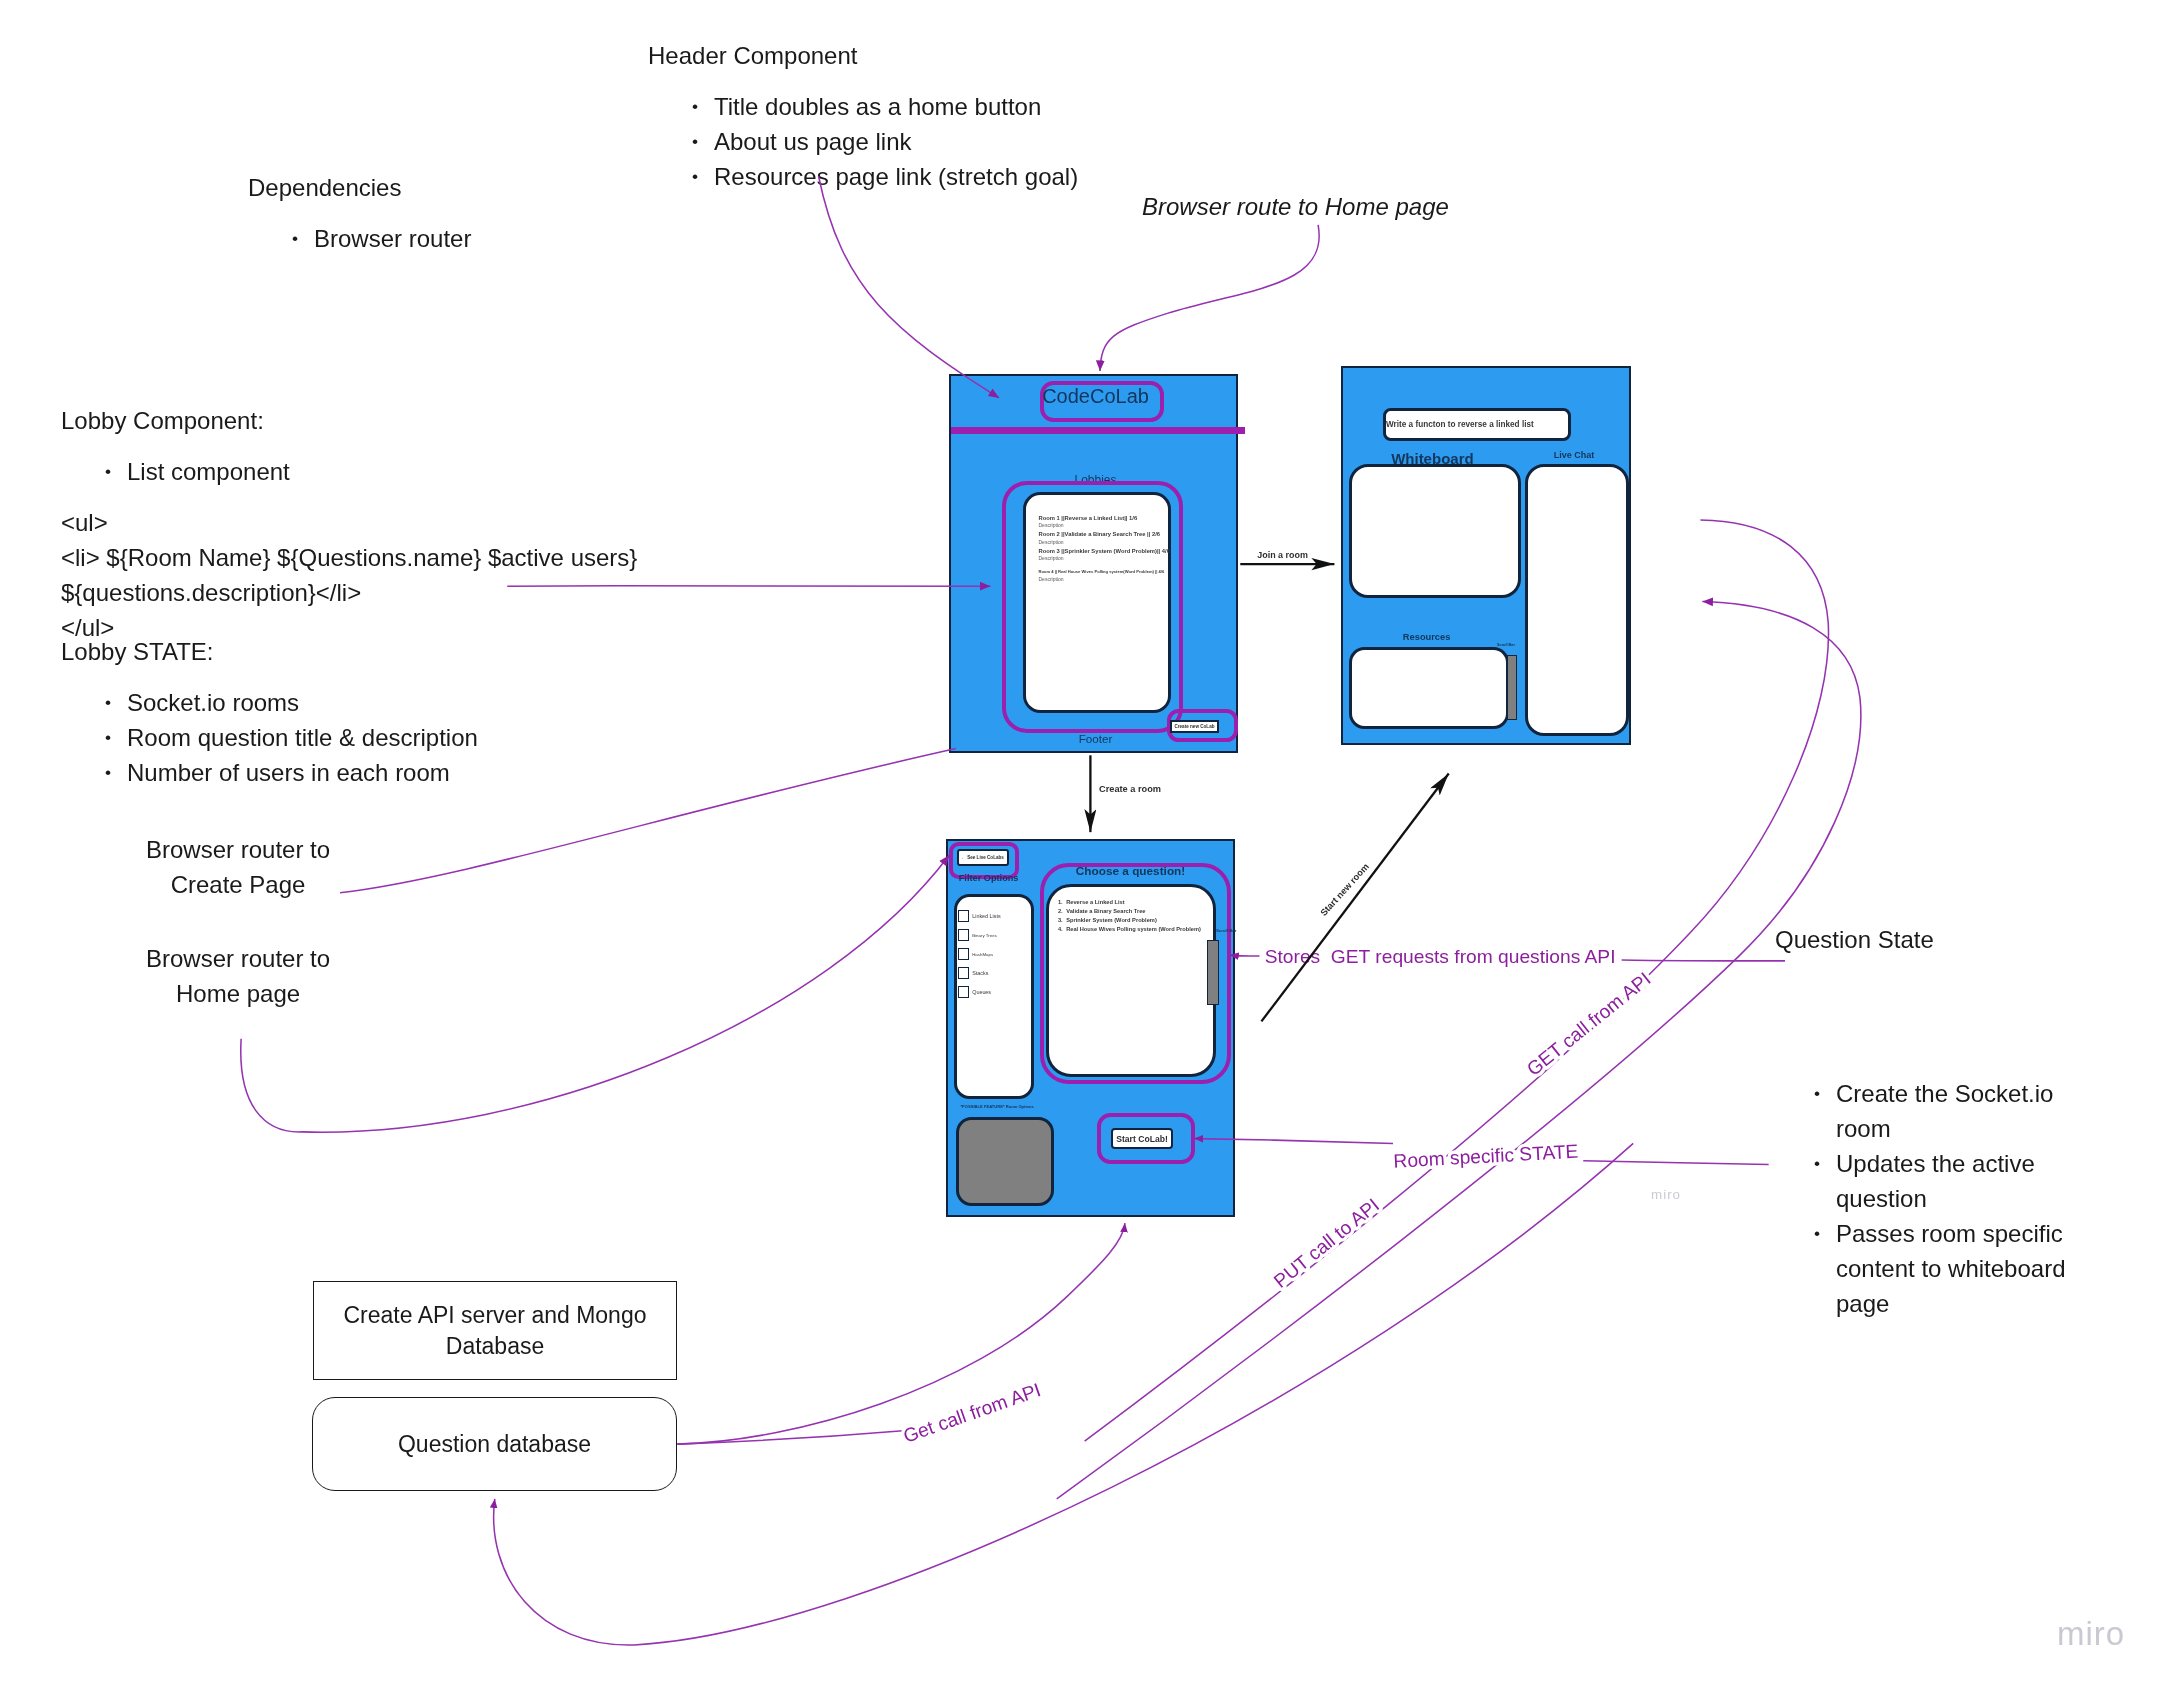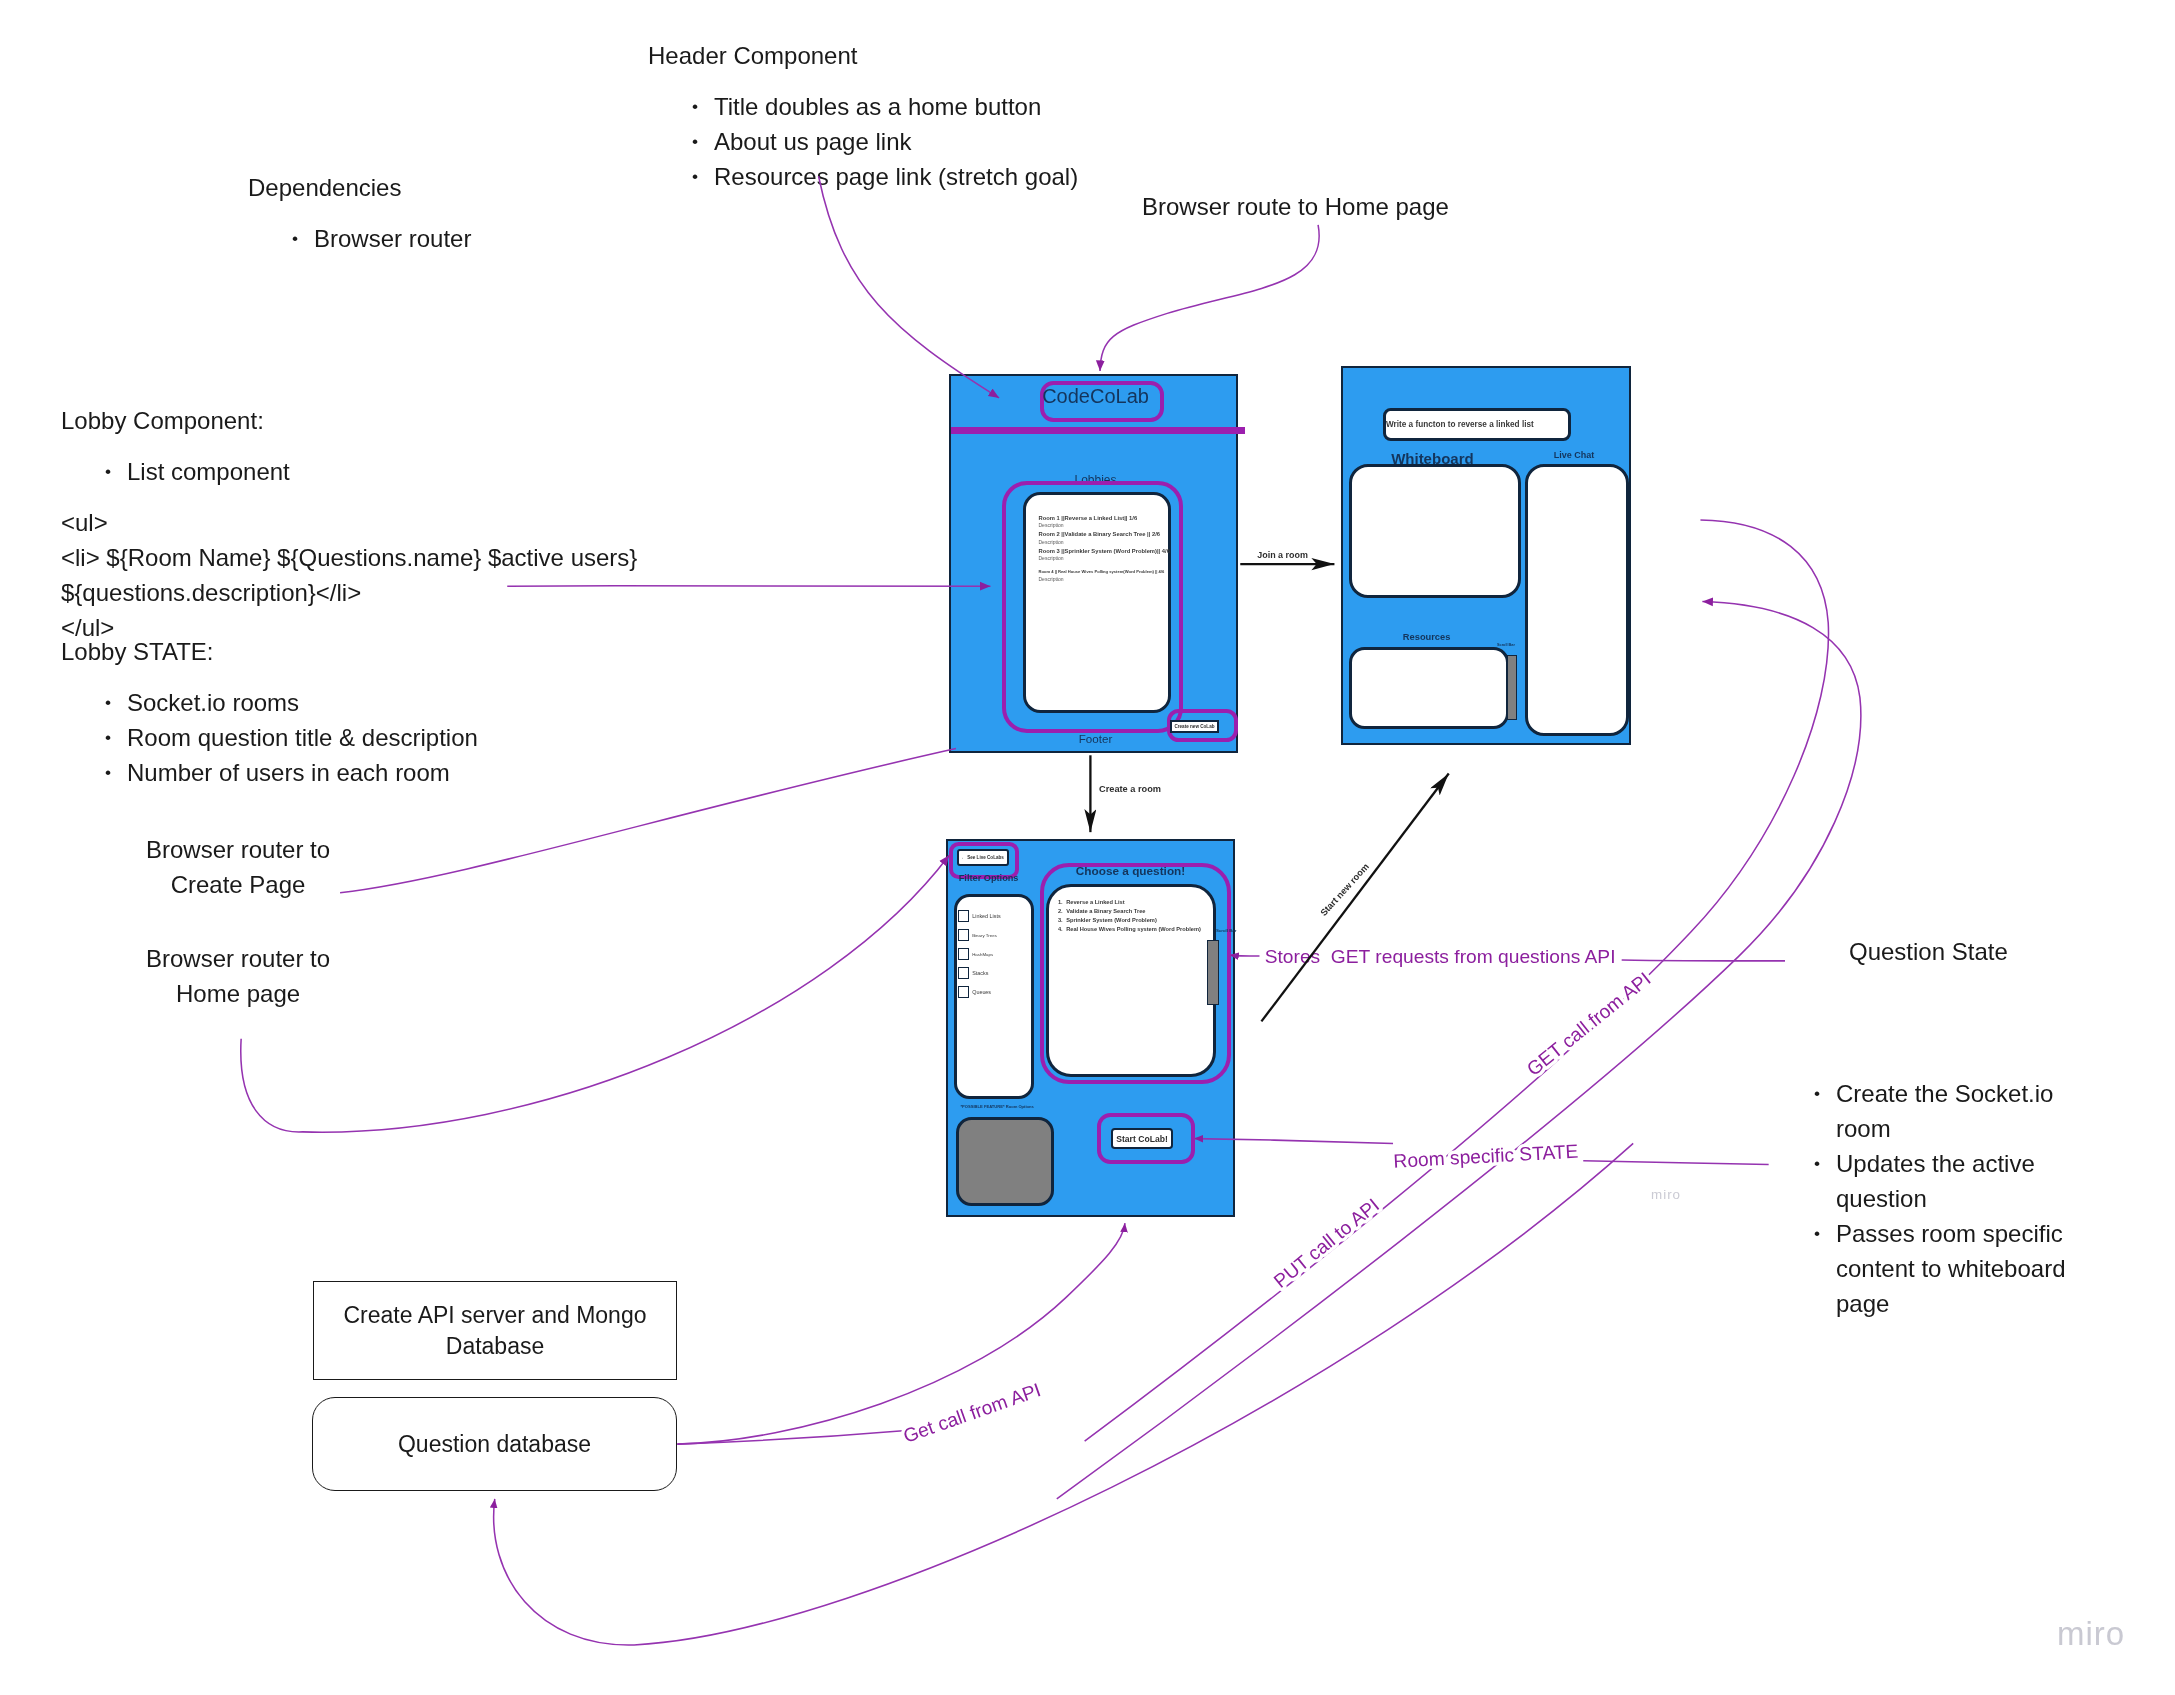--- a/index.html
+++ b/index.html
@@ -107,21 +107,21 @@
     </ul>
   </div>
 
   <div class="note" style="left:248px;top:170px;">
     <span class="hd">Dependencies</span>
     <ul>
       <li>Browser router</li>
     </ul>
   </div>
 
-  <div class="note" style="left:1142px;top:189px;">
+  <div class="note" style="left:1142px;top:189px;font-style:italic;">
     <span class="hd">Browser route to Home page</span>
   </div>
 
   <div class="note" style="left:61px;top:403px;">
     <span class="hd">Lobby Component:</span>
     <ul>
       <li>List component</li>
     </ul>
     <span class="hd">&lt;ul&gt;</span>
     <span class="hd">   &lt;li&gt; ${Room Name} ${Questions.name} $active users}</span>
@@ -141,21 +141,21 @@
   <div class="note" style="left:146px;top:832px;text-align:center;">
     <span class="hd">Browser router to</span>
     <span class="hd">Create Page</span>
   </div>
 
   <div class="note" style="left:146px;top:941px;text-align:center;">
     <span class="hd">Browser router to</span>
     <span class="hd">Home page</span>
   </div>
 
-  <div class="note" style="left:1849px;top:922px;margin-top:12px;">
+  <div class="note" style="left:1775px;top:922px;">
     <span class="hd">Question State</span>
   </div>
   <div class="note" style="left:1770px;top:1060px;white-space:normal;width:334px;">
     <ul>
       <li>Create the Socket.io room</li>
       <li>Updates the active question</li>
       <li>Passes room specific content to whiteboard page</li>
     </ul>
   </div>
 

